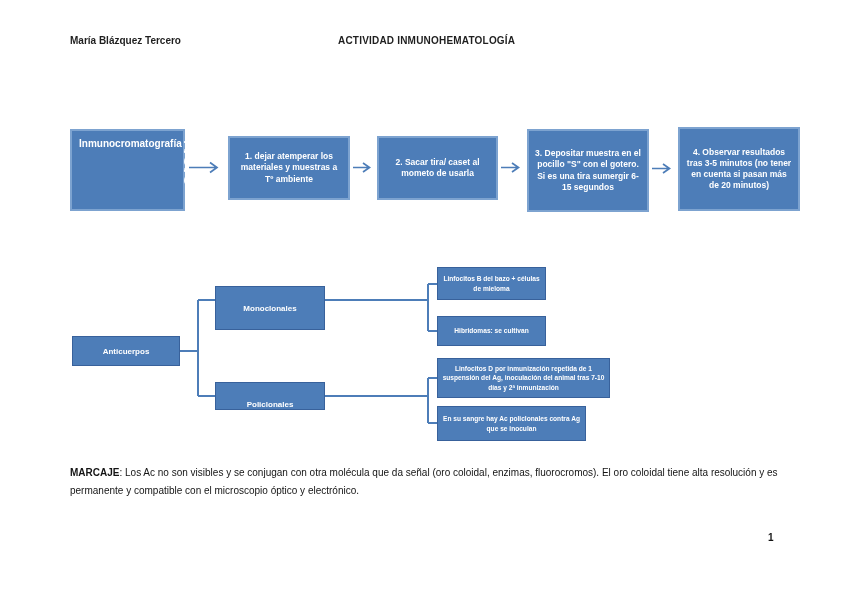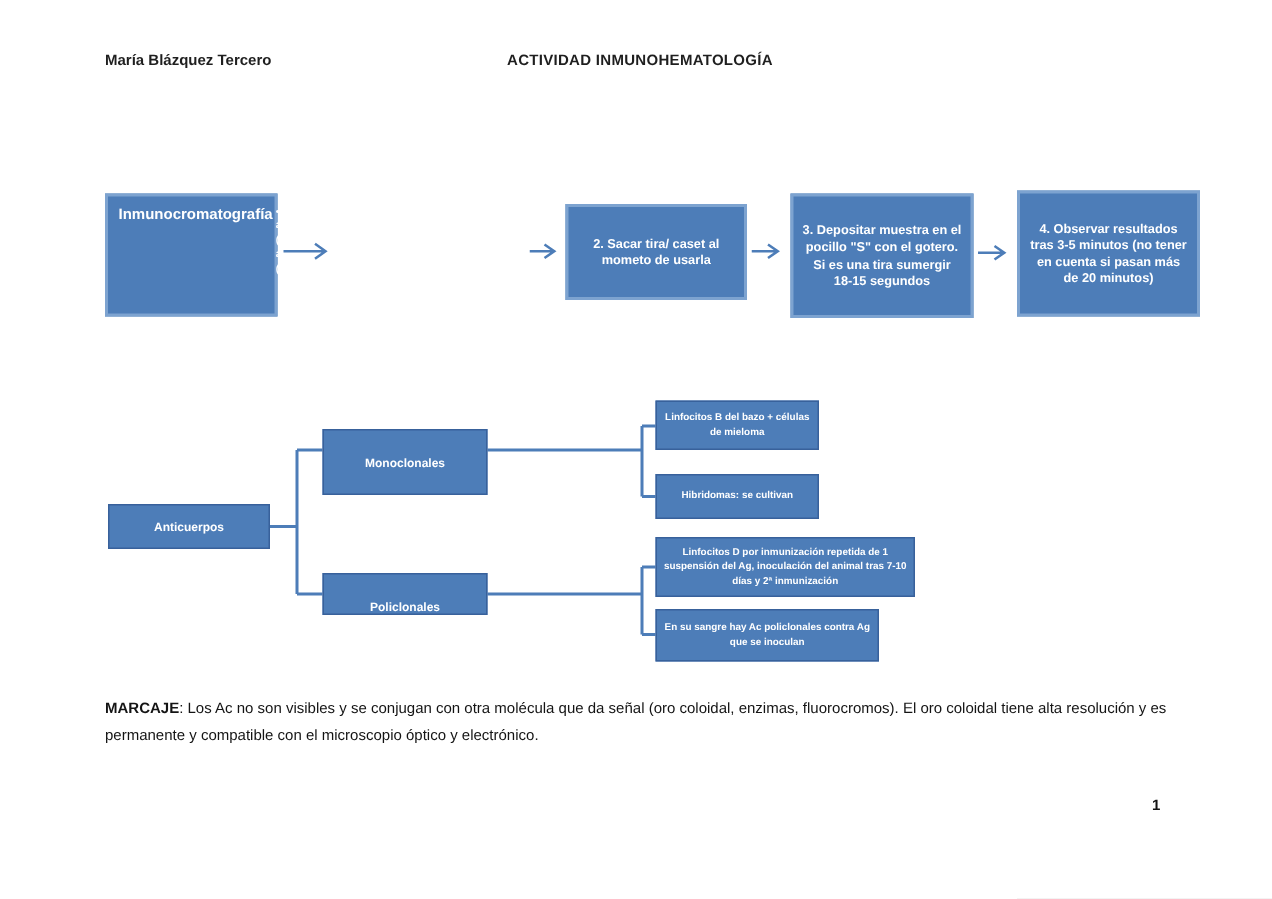--- a/index.html
+++ b/index.html
@@ -73,35 +73,38 @@
 
   <div class="flow-box intro box1">
     <div class="intro-title">Inmunocromatografía</div>
     <div class="intro-bullet">•Afinidad antigeno (Ag)-anticuerpo (Ac)</div>
   </div>
 
   <svg class="arrow a1" width="36" height="13" viewBox="0 0 36 13">
     <path d="M1,6.5 H28 M22,1.5 L29,6.5 L22,11.5"></path>
   </svg>
 
+  <div class="flow-box box2">
+    <span>1. dejar atemperar los materiales y muestras a Tº ambiente</span>
+  </div>
 
   <svg class="arrow a2" width="23" height="13" viewBox="0 0 23 13">
     <path d="M0,6.5 H15 M10,2 L16.5,6.5 L10,11"></path>
   </svg>
 
   <div class="flow-box box3">
     <span>2. Sacar tira/ caset al mometo de usarla</span>
   </div>
 
   <svg class="arrow a3" width="24" height="13" viewBox="0 0 24 13">
     <path d="M0,6.5 H16 M11,2 L17.5,6.5 L11,11"></path>
   </svg>
 
   <div class="flow-box box4">
-    <span>3. Depositar muestra en el pocillo "S" con el gotero. Si es una tira sumergir 18-15 segundos</span>
+    <span>3. Depositar muestra en el pocillo "S" con el gotero. Si es una tira sumergir 6-15 segundos</span>
   </div>
 
   <svg class="arrow a4" width="24" height="13" viewBox="0 0 24 13">
     <path d="M0,6.5 H16 M11,2 L17.5,6.5 L11,11"></path>
   </svg>
 
   <div class="flow-box box5">
     <span>4. Observar resultados tras 3-5 minutos (no tener en cuenta si pasan más de 20 minutos)</span>
   </div>
 

